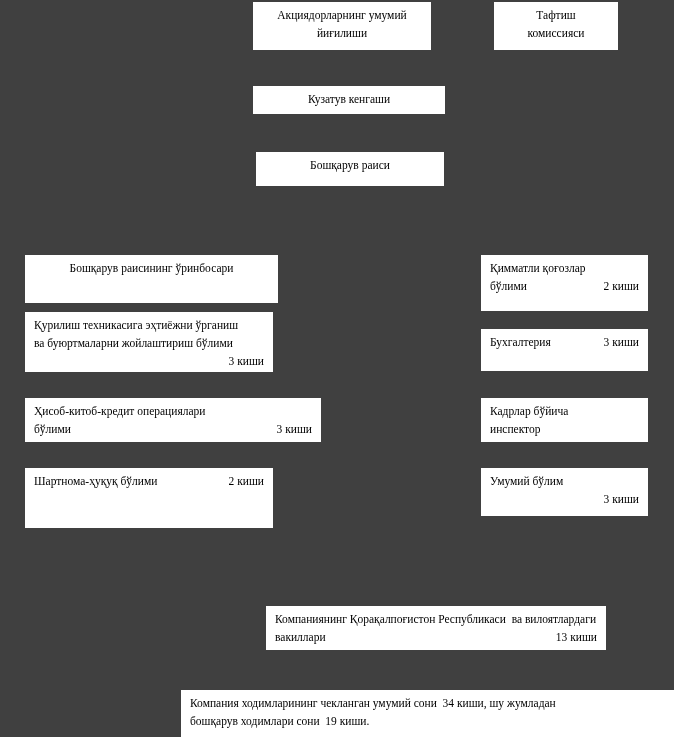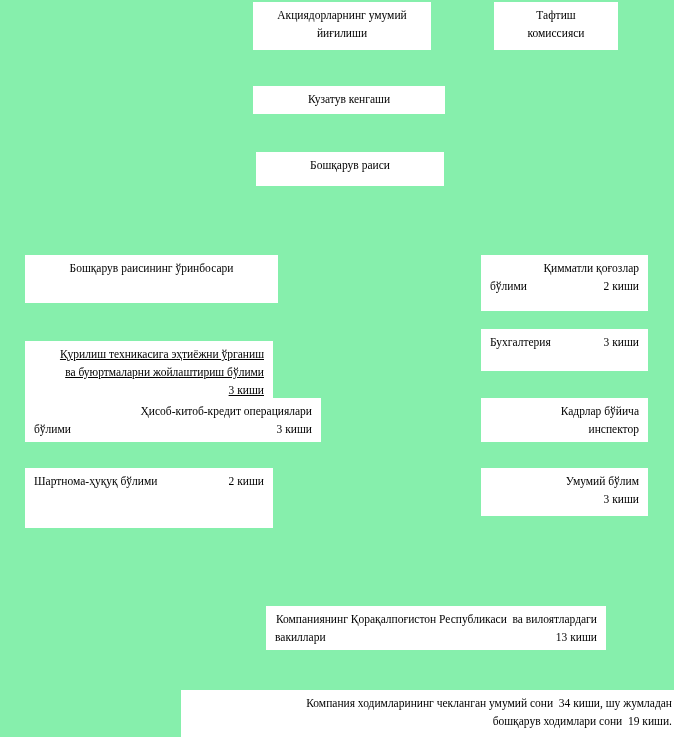--- a/index.html
+++ b/index.html
@@ -4,21 +4,21 @@
 <style>
   html, body {
     margin: 0;
     padding: 0;
     background: #000000;
   }
   #chart-root {
     position: relative;
     width: 674px;
     height: 737px;
-    background: #86efac;
+    background: #404040;
     overflow: hidden;
     font-family: "Liberation Serif", "DejaVu Serif", serif;
   }
   .node {
     position: absolute;
     background: #ffffff;
     color: #000000;
     box-sizing: border-box;
     font-size: 11.5px;
     line-height: 1.55;
@@ -45,21 +45,21 @@
     text-align: left;
   }
   .row .count {
     text-align: right;
     white-space: pre;
   }
   .line.right {
     text-align: right;
   }
   .line.left {
-    text-align: right;
+    text-align: left;
   }
 </style>
 </head>
 <body>
 
 <div id="chart-root">
 
   <div class="node centered" style="left:253px; top:2px; width:178px; height:48px;">
     <div class="pad">
       <span class="line">Акциядорларнинг умумий</span>
@@ -85,21 +85,21 @@
       <span class="line">Бошқарув раиси</span>
     </div>
   </div>
 
   <div class="node centered" style="left:25px; top:255px; width:253px; height:48px;">
     <div class="pad">
       <span class="line">Бошқарув раисининг ўринбосари</span>
     </div>
   </div>
 
-  <div class="node" style="left:25px; top:341px; width:248px; height:60px;text-decoration:underline;">
+  <div class="node" style="left:25px; top:312px; width:248px; height:60px;">
     <div class="pad">
       <span class="line left">Қурилиш техникасига эҳтиёжни ўрганиш</span>
       <span class="line left">ва буюртмаларни жойлаштириш бўлими</span>
       <span class="line right">3 киши</span>
     </div>
   </div>
 
   <div class="node" style="left:25px; top:398px; width:296px; height:44px;">
     <div class="pad">
       <span class="line left">Ҳисоб-китоб-кредит операциялари</span>

